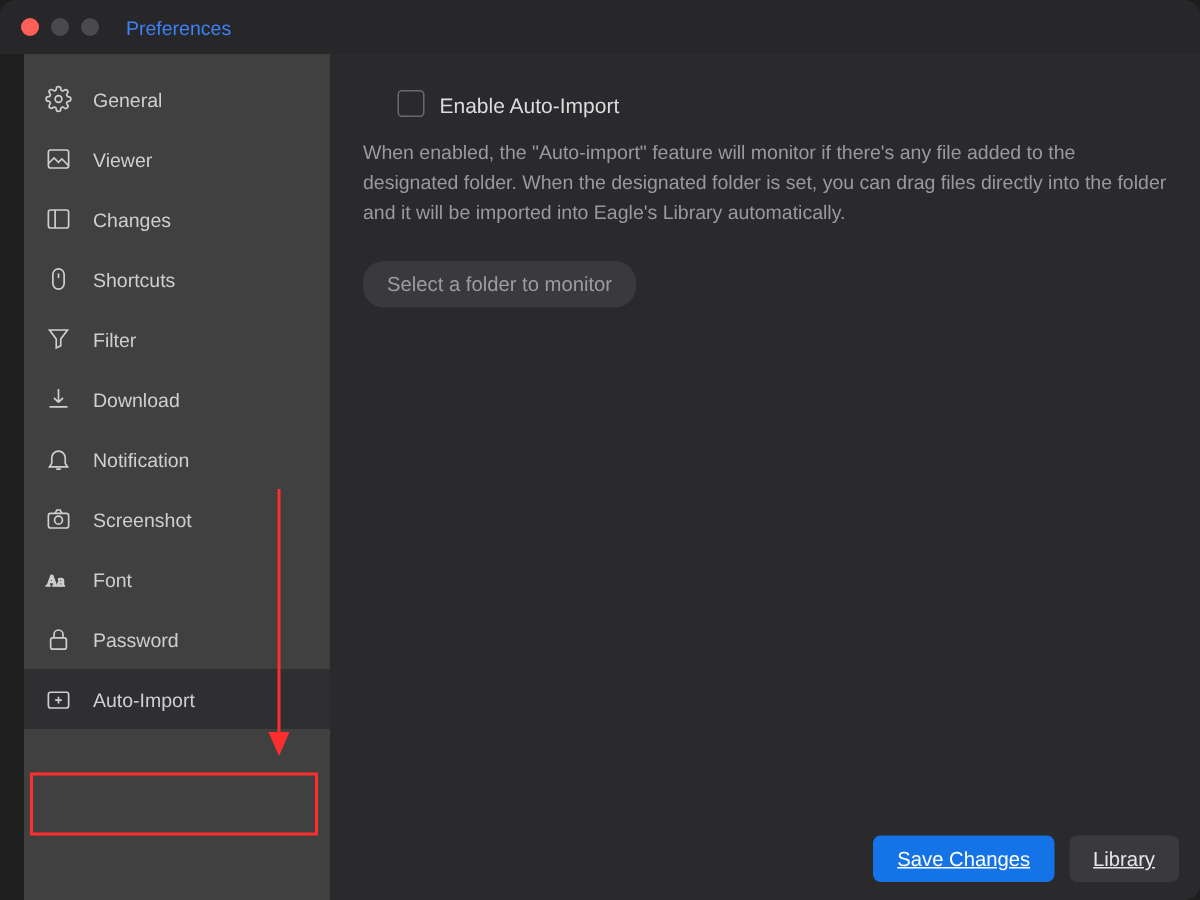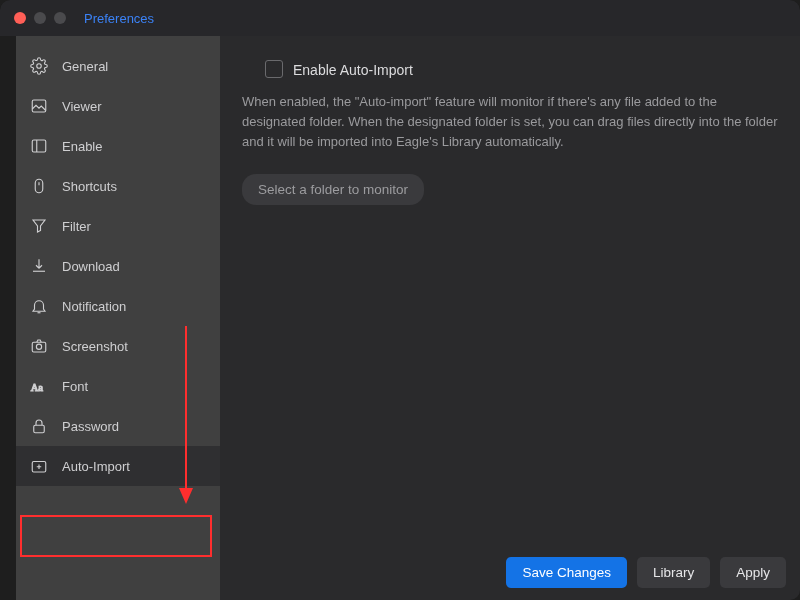--- a/index.html
+++ b/index.html
@@ -104,20 +104,21 @@
     gap: 10px;
   }
   .f-btn {
     font-size: 13.5px;
     border: none;
     border-radius: 5px;
     padding: 8px 16px;
     cursor: pointer;
     color: #e6e6e8;
     background: #3a3a3d;
+    text-decoration: underline;
   }
   .f-btn.primary {
     background: #1473e6;
     color: #fff;
   }
 </style>
 </head>
 <body>
 
 <div class="titlebar">
@@ -153,21 +154,21 @@
       <span>Viewer</span>
     </div>
 
     <div class="sb-item">
       <span class="sb-icon">
         <svg viewBox="0 0 24 24">
             <rect x="3" y="4" width="18" height="16" rx="2"></rect>
             <line x1="9" y1="4" x2="9" y2="20"></line>
           </svg>
       </span>
-      <span>Enable</span>
+      <span>Changes</span>
     </div>
 
     <div class="sb-item">
       <span class="sb-icon">
         <svg viewBox="0 0 24 24">
             <rect x="7" y="3" width="10" height="18" rx="5"></rect>
             <line x1="12" y1="7" x2="12" y2="11"></line>
           </svg>
       </span>
       <span>Shortcuts</span>
@@ -260,18 +261,17 @@
 
     <div class="desc">When enabled, the "Auto-import" feature will monitor if there's any file added to the designated folder. When the designated folder is set, you can drag files directly into the folder and it will be imported into Eagle's Library automatically.</div>
 
     <div class="btn-row">
       <button class="btn">Select a folder to monitor</button>
     </div>
 
     <div class="footer">
       <button class="f-btn primary">Save Changes</button>
       <button class="f-btn">Library</button>
-      <button class="f-btn">Apply</button>
     </div>
 
   </div>
 
 </div>
 
 </body></html>

